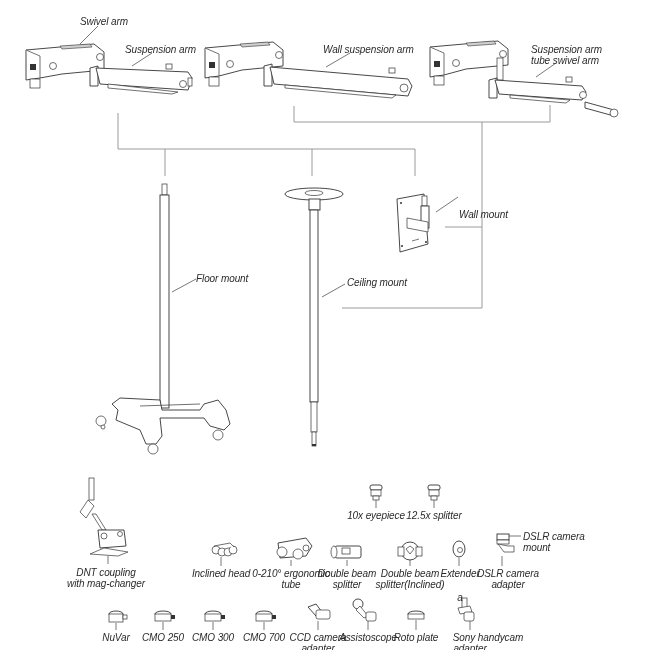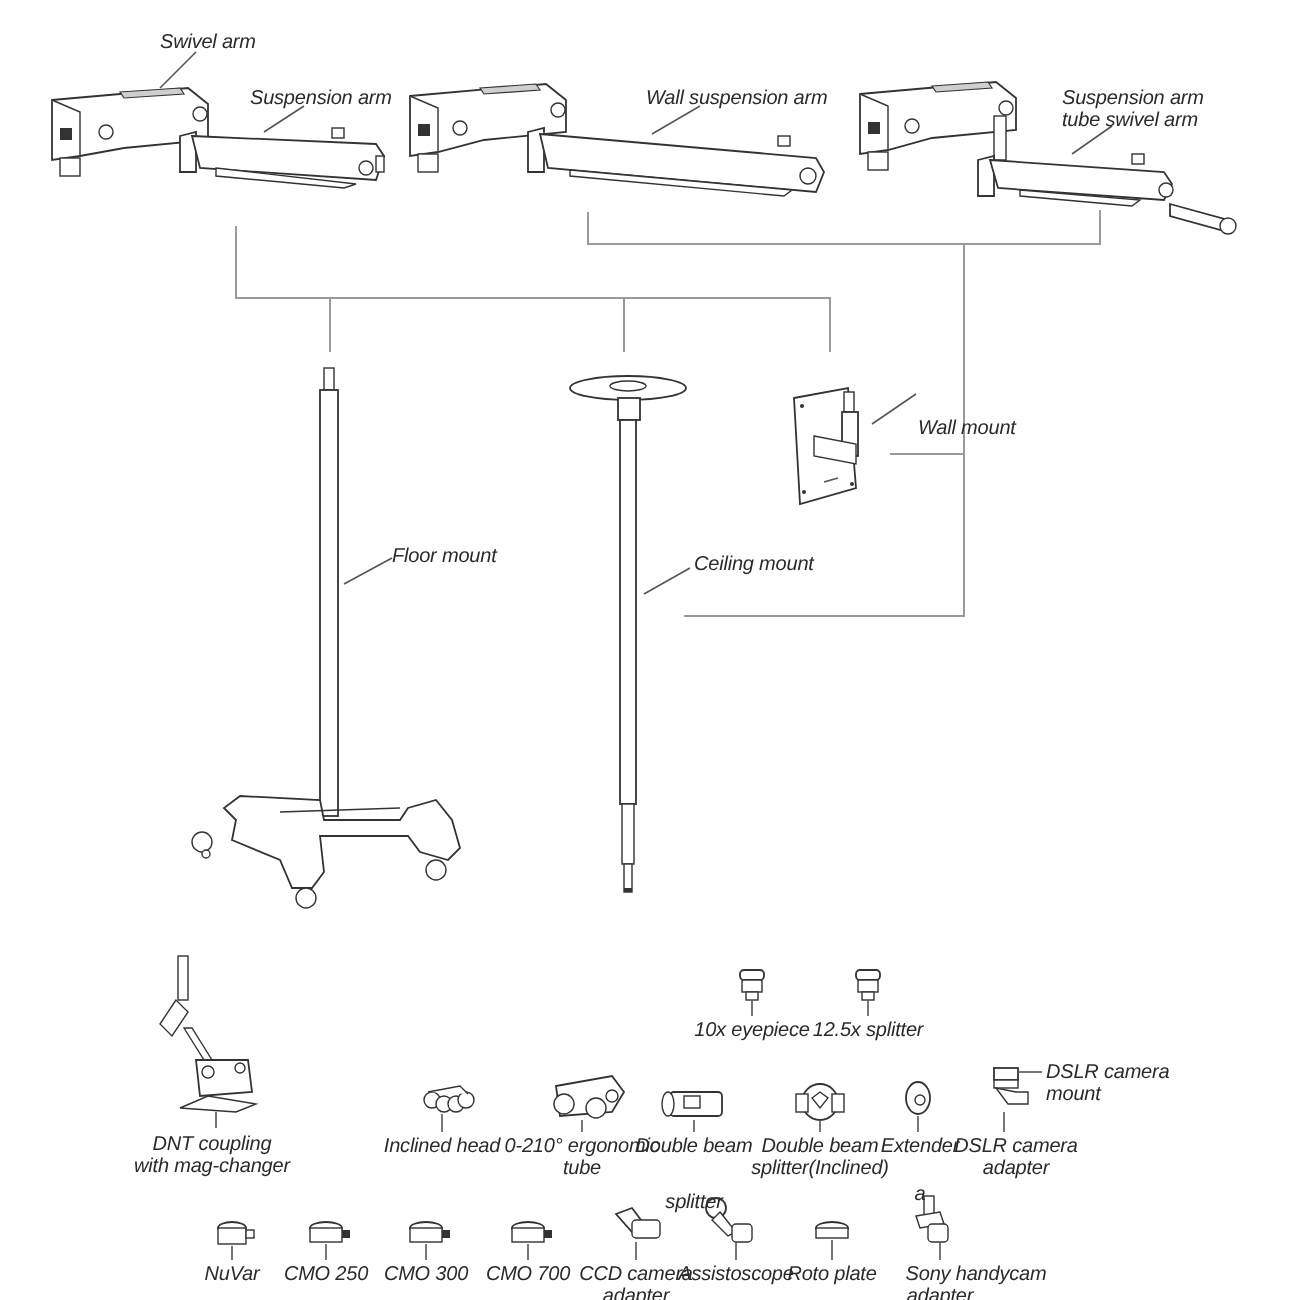--- a/index.html
+++ b/index.html
@@ -246,21 +246,21 @@
 
 <div class="lbl c" style="left:376px;top:510px;">10x eyepiece</div>
 <div class="lbl c" style="left:434px;top:510px;">12.5x splitter</div>
 
 <div class="lbl c" style="left:106px;top:567px;">DNT coupling</div>
 <div class="lbl c" style="left:106px;top:578px;">with mag-changer</div>
 <div class="lbl c" style="left:221px;top:568px;">Inclined head</div>
 <div class="lbl c" style="left:291px;top:568px;">0-210° ergonomic</div>
 <div class="lbl c" style="left:291px;top:579px;">tube</div>
 <div class="lbl c" style="left:347px;top:568px;">Double beam</div>
-<div class="lbl c" style="left:347px;top:579px;margin-top:17px;">splitter</div>
+<div class="lbl c" style="left:347px;top:579px;">splitter</div>
 <div class="lbl c" style="left:410px;top:568px;">Double beam</div>
 <div class="lbl c" style="left:410px;top:579px;">splitter(Inclined)</div>
 <div class="lbl c" style="left:460px;top:568px;">Extender</div>
 <div class="lbl c" style="left:460px;top:592px;">a</div>
 <div class="lbl c" style="left:508px;top:568px;">DSLR camera</div>
 <div class="lbl c" style="left:508px;top:579px;">adapter</div>
 <div class="lbl" style="left:523px;top:531px;">DSLR camera</div>
 <div class="lbl" style="left:523px;top:542px;">mount</div>
 
 <div class="lbl c i" style="left:116px;top:632px;">NuVar</div>

